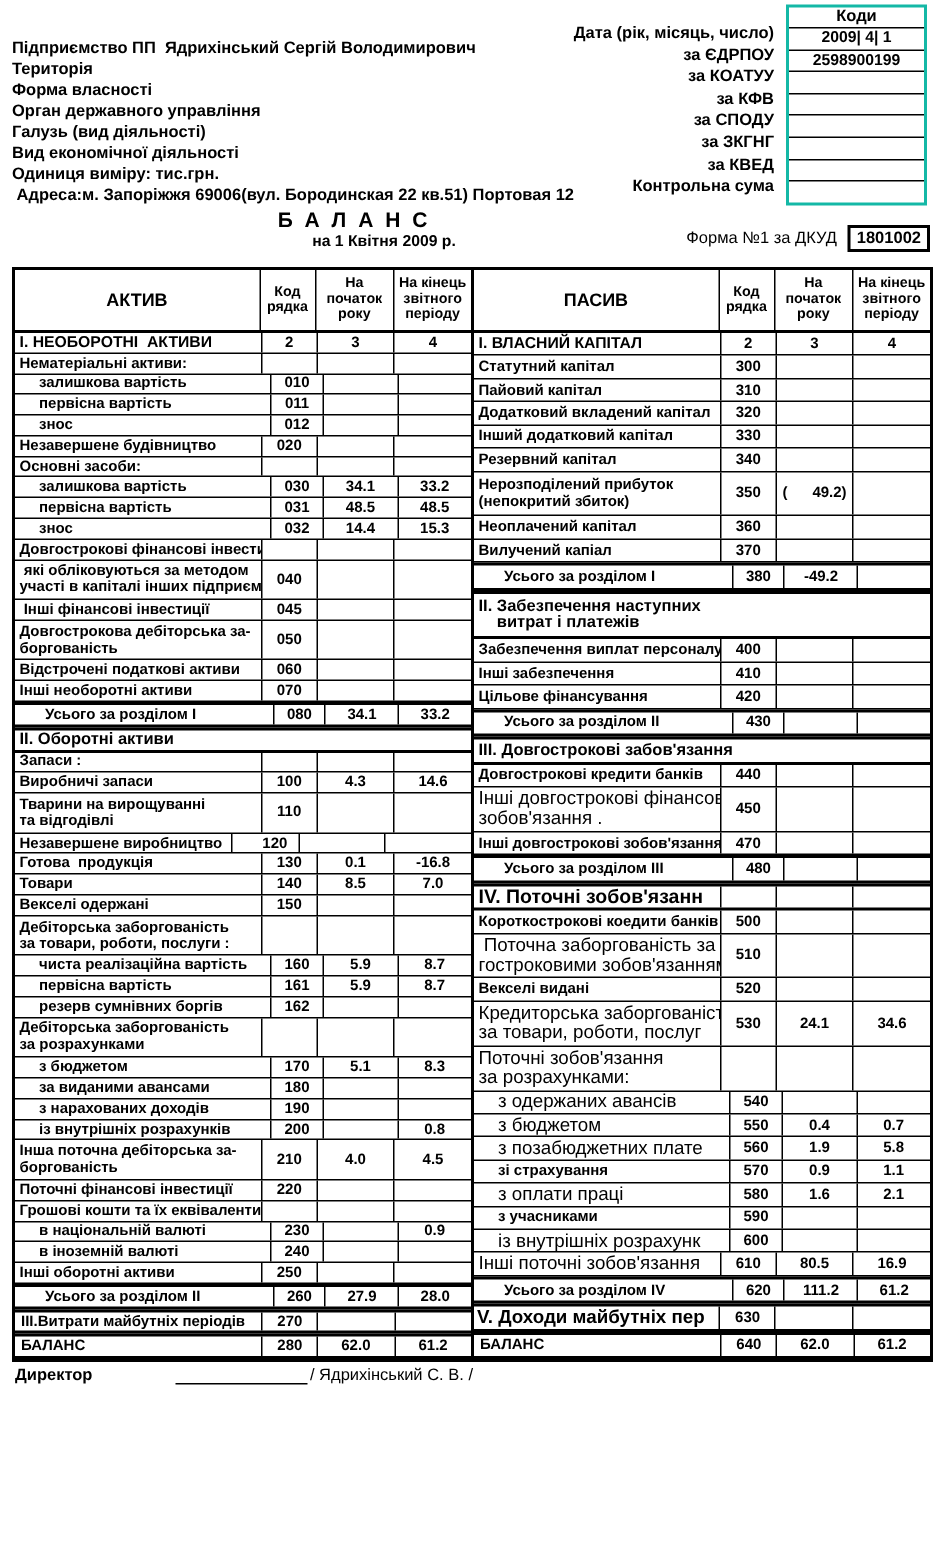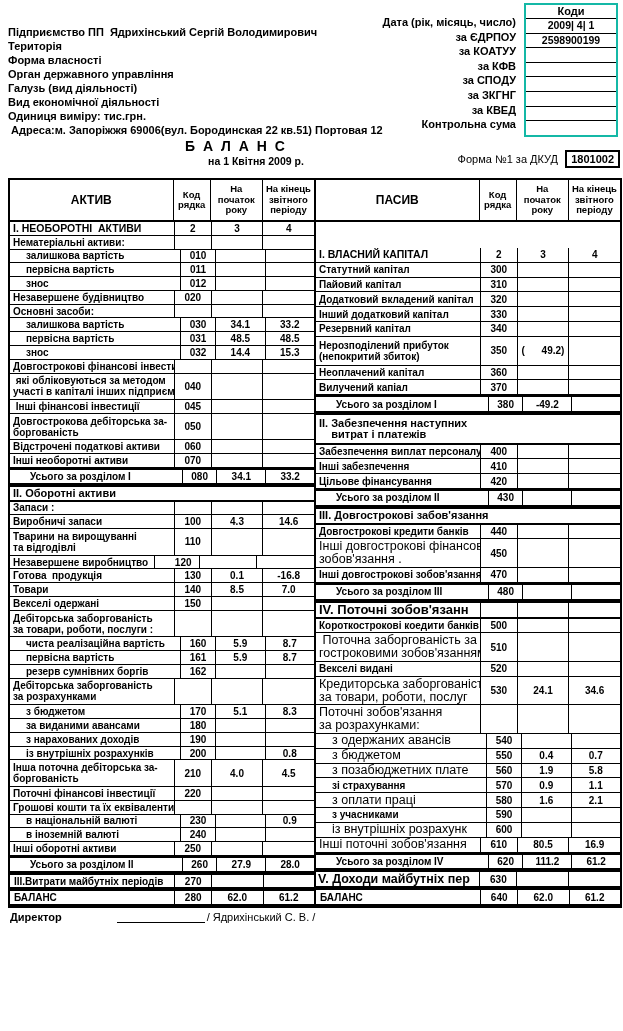--- a/index.html
+++ b/index.html
@@ -395,21 +395,21 @@
             <div class="c c-e"></div>
           </div>
           <div class="row total balance" style="flex-grow: 1;">
             <div class="c c-label">БАЛАНС</div>
             <div class="c c-code">280</div>
             <div class="c c-b">62.0</div>
             <div class="c c-e">61.2</div>
           </div>
         </div>
       <div class="half" id="liab-body">
-          <div class="row colnums" style="flex-grow: 1; margin-top: 26px;">
+          <div class="row colnums" style="flex-grow: 1;">
             <div class="c c-label">I. ВЛАСНИЙ КАПІТАЛ</div>
             <div class="c c-code">2</div>
             <div class="c c-b">3</div>
             <div class="c c-e">4</div>
           </div>
           <div class="row item" style="flex-grow: 1;">
             <div class="c c-label">Статутний капітал</div>
             <div class="c c-code">300</div>
             <div class="c c-b"></div>
             <div class="c c-e"></div>

